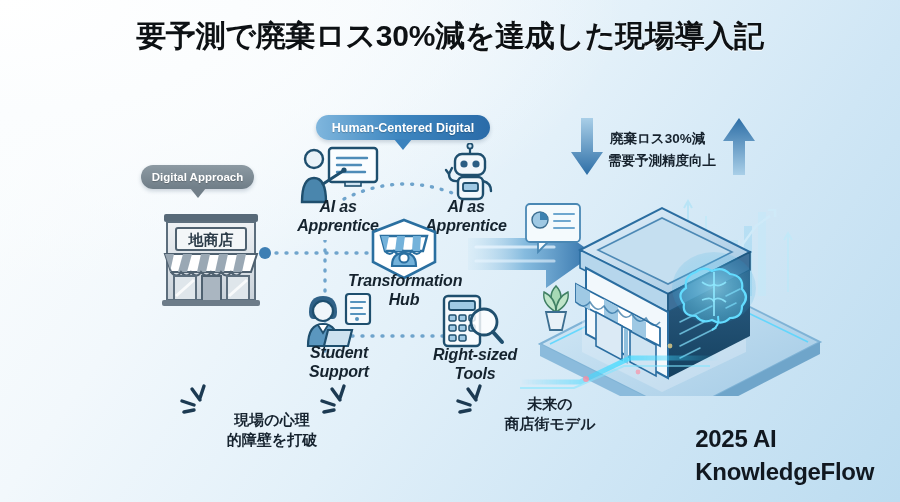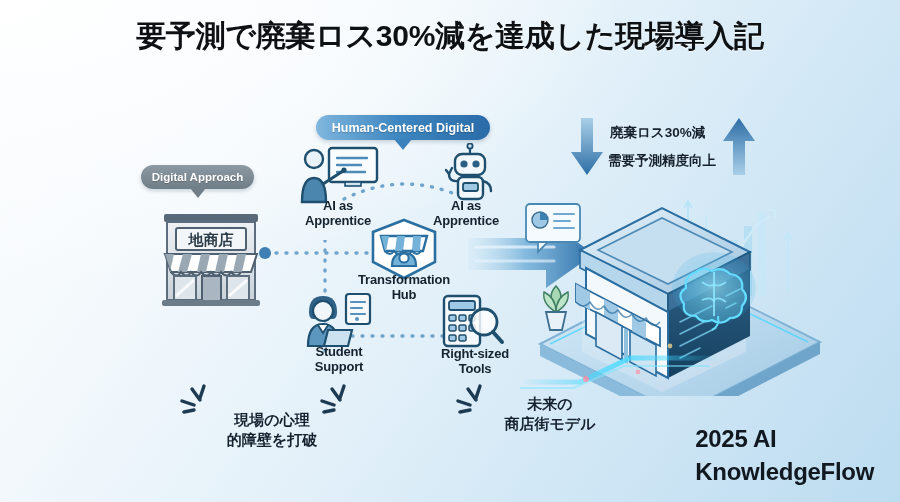--- a/index.html
+++ b/index.html
@@ -58,21 +58,21 @@
     letter-spacing:-0.3px;
   }
   #brand span{display:block;}
   
   .cal{position:absolute;text-align:center;font-weight:bold;font-size:15px;
        color:#16232f;line-height:1.35;}
   .cal span{display:block;white-space:nowrap;}
   
   .stat{position:absolute;font-weight:bold;font-size:13.5px;color:#16222d;white-space:nowrap;}
   
-  .cap{font-size:13px;}
+  .cap{font-size:16px;font-style:italic;}
 </style>
 </head>
 <body>
 
 <div id="stage">
 
   <div id="title">
     <span class="l">要予測で廃棄ロス30%減を達成した現場導入記</span>
   </div>
 
@@ -240,21 +240,21 @@
 
   <svg class="ico" style="left:570px;top:118px;width:34px;height:58px;" viewBox="0 0 34 58">
     <defs>
       <linearGradient id="gDown" x1="0" y1="0" x2="0" y2="1">
         <stop offset="0" stop-color="#a9cfe8"></stop>
           <stop offset="100%" stop-color="#2d6ea6"></stop>
       </linearGradient>
     </defs>
     <path d="M11 0 L23 0 L23 34 L33 34 L17 57 L1 34 L11 34 Z" fill="url(#gDown)"></path>
   </svg>
-  <div class="stat" style="left:610px;top:124px;">廃棄ロス30%減</div>
+  <div class="stat" style="left:610px;top:130px;">廃棄ロス30%減</div>
 
   <svg class="ico" style="left:722px;top:118px;width:34px;height:58px;" viewBox="0 0 34 58">
     <defs>
       <linearGradient id="gUp" x1="0" y1="1" x2="0" y2="0">
         <stop offset="0" stop-color="#a9cfe8"></stop>
           <stop offset="100%" stop-color="#2d6ea6"></stop>
       </linearGradient>
     </defs>
     <path d="M17 0 L33 23 L23 23 L23 57 L11 57 L11 23 L1 23 Z" fill="url(#gUp)"></path>
   </svg>

